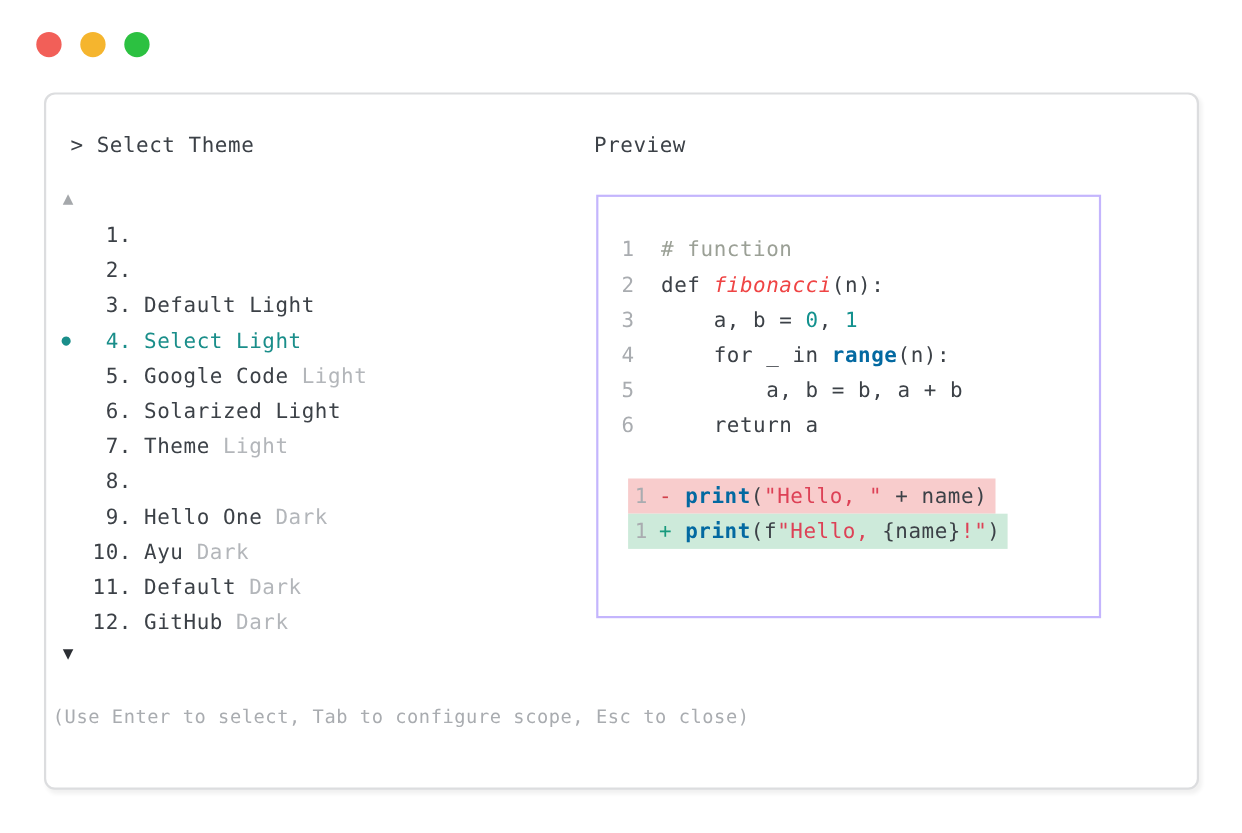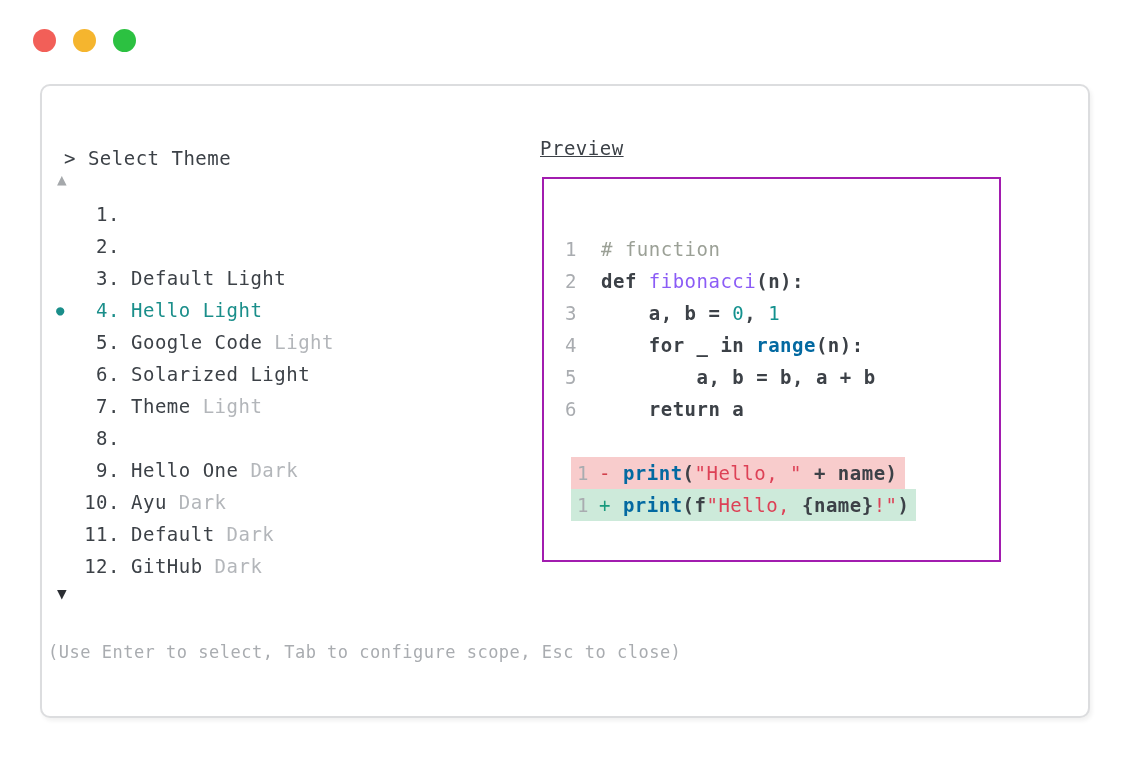--- a/index.html
+++ b/index.html
@@ -10,54 +10,54 @@
   .traffic { position:absolute; left:33px; top:29px; display:flex; gap:17px; }
   .dot { width:23px; height:23px; border-radius:50%; }
 
   
   .panel { position:absolute; left:40px; top:84px; width:1050px; height:634px;
     background:#ffffff; border:2px solid #dcdddf; border-radius:10px;
     box-shadow:2px 3px 4px rgba(0,0,0,0.06); }
 
   .mono { font-size:19px; letter-spacing:0.5px; color:#3c4147; }
 
-  .hdr-left  { position:absolute; left:22px; top:58px; height:28px; line-height:28px; }
-  .hdr-right { position:absolute; left:498px; top:48px; height:28px; line-height:28px;text-decoration:underline; }
+  .hdr-left  { position:absolute; left:22px; top:32px; height:28px; line-height:28px; }
+  .hdr-right { position:absolute; left:498px; top:32px; height:28px; line-height:28px; }
 
   .arrow-up   { position:absolute; left:15px; top:80px; font-size:16px; color:#a5a8ab; line-height:28px; cursor:pointer; }
   .arrow-down { position:absolute; left:15px; top:494px; font-size:16px; color:#2b2e33; line-height:28px; cursor:pointer; }
 
   
   .t-list { position:absolute; left:0; top:112px; width:470px; }
   .t-row  { height:32px; line-height:32px; display:flex; align-items:center;
             padding-left:14px; font-size:19px; letter-spacing:0.5px; color:#3c4147; cursor:pointer; }
   .t-marker { width:26px; color:#1a8e8a; font-size:14px; }
   .t-num    { width:38px; text-align:right; margin-right:11px; }
   .t-row .dim { color:#b3b6ba; }
   .t-row.selected, .t-row.selected .t-num, .t-row.selected .dim { color:#1a8e8a; }
 
   .footer { position:absolute; left:6px; top:556px; font-size:17px; letter-spacing:0.5px; color:#a9acb0; }
 
   
   .p-box { position:absolute; left:500px; top:91px; width:459px; height:385px;
-           border:2px solid #a21caf; background:#ffffff; padding:54px 0 0 21px; }
+           border:2px solid #c4b5fd; background:#ffffff; padding:32px 0 0 21px; }
   .c-line { height:32px; line-height:32px; font-size:19px; letter-spacing:0.5px; white-space:pre; }
   .c-ln   { display:inline-block; width:14px; color:#a9acb0; margin-right:22px; }
   .c-blank{ height:32px; }
   .d-line { height:32px; line-height:32px; margin-left:6px; display:inline-block;
             padding:0 7px 0 6px; font-size:19px; letter-spacing:0.5px; white-space:pre; }
   .d-line .c-ln { margin-right:8px; }
   .d-wrap { display:block; }
   .bg-removed { background:#f8cccc; }
   .bg-added   { background:#cdeada; }
 
   
-  .tok-text    { color:#3c4147;font-weight:bold; }
+  .tok-text    { color:#3c4147; }
   .tok-comment { color:#9ba096; }
-  .tok-func    { color:#8b5cf6; }
+  .tok-func    { color:#ef4444;font-style:italic; }
   .tok-accent  { color:#13918e; }
   .tok-blue    { color:#0369a1;font-weight:bold; }
   .tok-string  { color:#dd4156; }
   .tok-minus   { color:#d2404b; }
   .tok-plus    { color:#189a7d; }
 </style>
 </head>
 <body>
 
 <div class="traffic">
@@ -81,21 +81,21 @@
         <span class="t-num">2.</span>
       </div>
       <div class="t-row">
         <span class="t-marker"></span>
         <span class="t-num">3.</span>
         <span class="t-label"><span>Default </span><span class="">Light</span></span>
       </div>
       <div class="t-row selected">
         <span class="t-marker">●</span>
         <span class="t-num">4.</span>
-        <span class="t-label"><span>Hello </span><span class="">Light</span></span>
+        <span class="t-label"><span>Select </span><span class="">Light</span></span>
       </div>
       <div class="t-row">
         <span class="t-marker"></span>
         <span class="t-num">5.</span>
         <span class="t-label"><span>Google Code </span><span class="dim">Light</span></span>
       </div>
       <div class="t-row">
         <span class="t-marker"></span>
         <span class="t-num">6.</span>
         <span class="t-label"><span>Solarized </span><span class="">Light</span></span>

